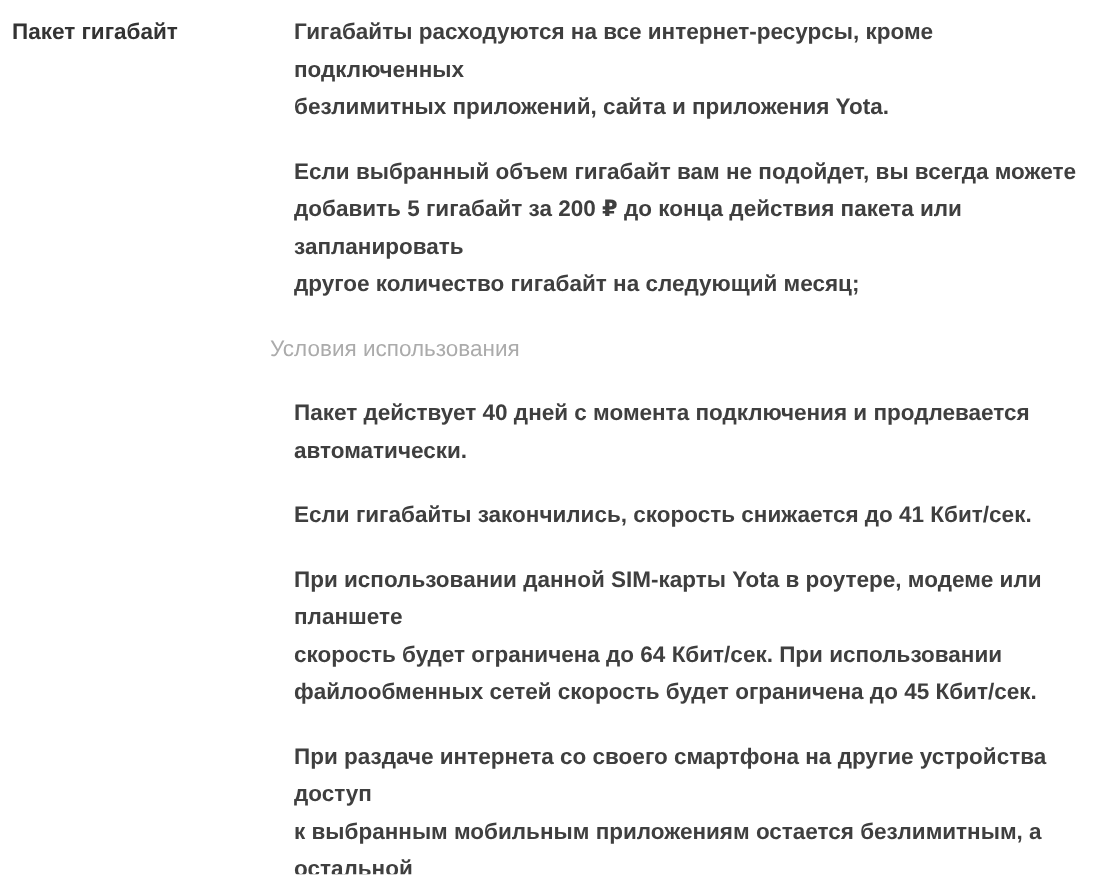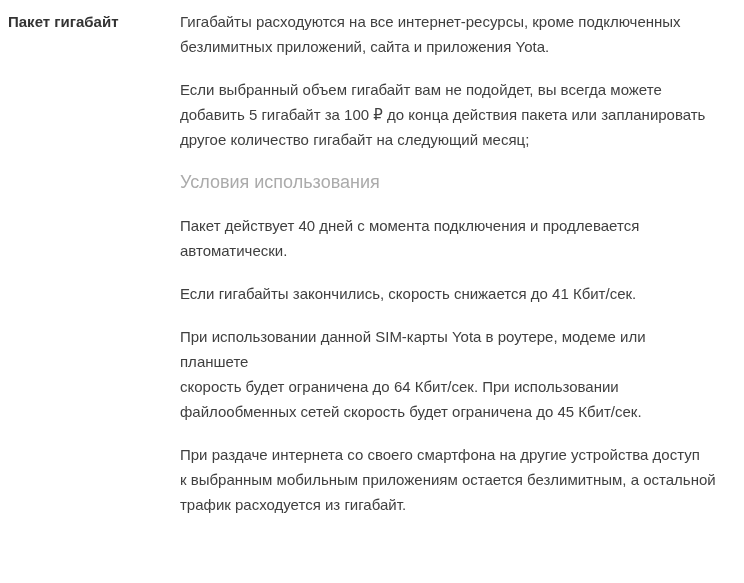--- a/index.html
+++ b/index.html
@@ -30,51 +30,51 @@
     font-weight: 700;
     color: #333333;
     line-height: 25px;
   }
   .content-col {
     flex: 1;
     min-width: 0;
     padding-right: 26px;
   }
   .content-col p {
-    margin: 0 0 18px 0;
+    margin: 0 0 18px 16px;
     font-size: 15px;
-    font-weight: 400;
+    font-weight: 700;
     color: #3f3f3f;
     line-height: 25px;
     white-space: pre-line;
   }
   .terms-heading {
     margin: 0 0 18px 0;
-    font-size: 18px;
+    font-size: 15px;
     font-weight: 400;
     color: #ababab;
     line-height: 25px;
   }
 </style>
 </head>
 <body>
 
 <div class="page">
   <div class="section-row">
 
     <div class="label-col">
       <h3 class="section-title">Пакет гигабайт</h3>
     </div>
 
     <div class="content-col">
       <p>Гигабайты расходуются на все интернет-ресурсы, кроме подключенных
 безлимитных приложений, сайта и приложения Yota.</p>
 
       <p>Если выбранный объем гигабайт вам не подойдет, вы всегда можете
-добавить 5 гигабайт за 100 ₽ до конца действия пакета или запланировать
+добавить 5 гигабайт за 200 ₽ до конца действия пакета или запланировать
 другое количество гигабайт на следующий месяц;</p>
 
       <h4 class="terms-heading">Условия использования</h4>
 
       <p>Пакет действует 40 дней с момента подключения и продлевается
 автоматически.</p>
 
       <p>Если гигабайты закончились, скорость снижается до 41 Кбит/сек.</p>
 
 

